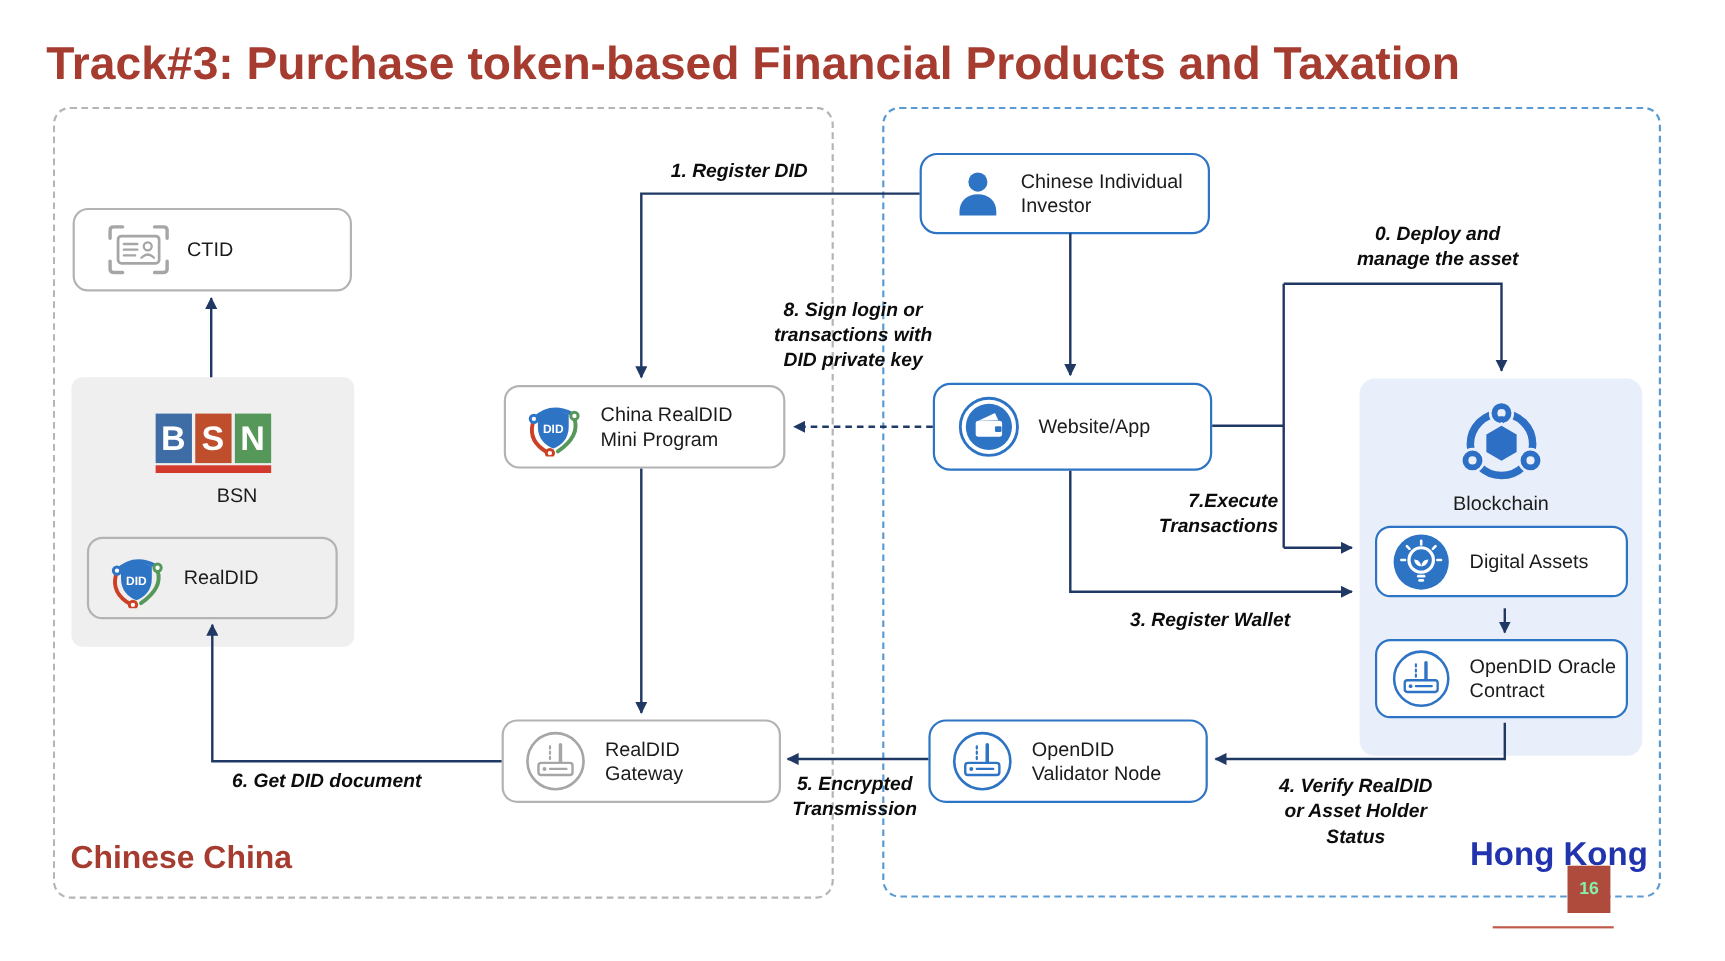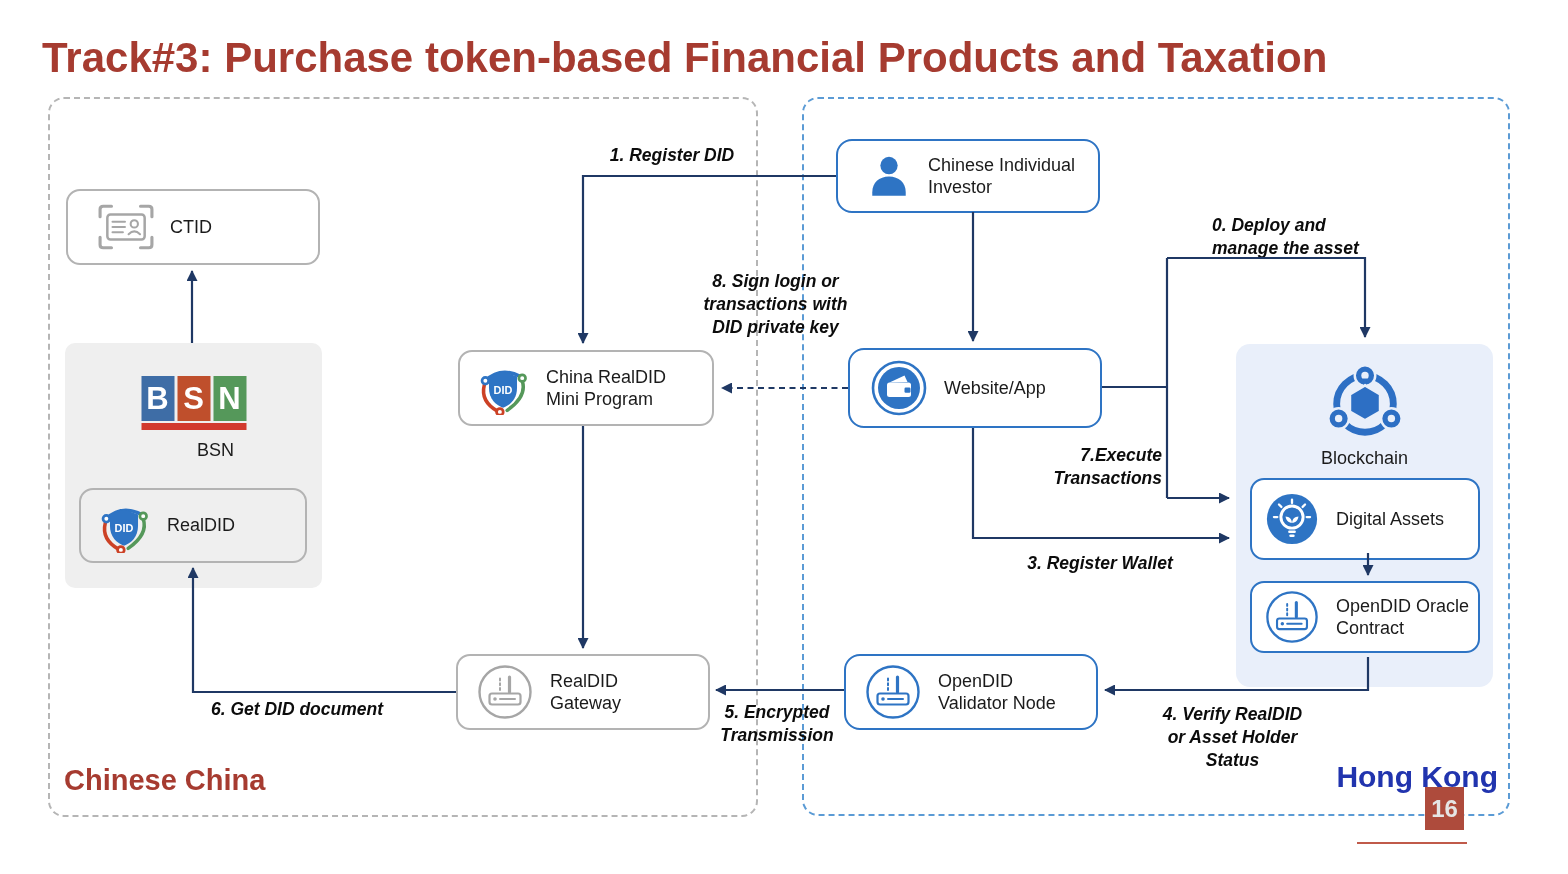--- a/index.html
+++ b/index.html
@@ -21,21 +21,21 @@
   .box .icon{flex:0 0 auto;margin-left:16px;display:flex;}
   .node-label{margin-left:16px;font-size:18px;color:#1b1b1b;line-height:1.25;white-space:pre-line;}
   .center-label{font-size:18px;color:#1b1b1b;text-align:center;}
   .edge-label{position:absolute;font-weight:bold;font-style:italic;font-size:17.5px;color:#0c0c0c;
               line-height:1.3;white-space:pre-line;}
   .bsn-logo{display:flex;gap:3px;}
   .bsn-sq{width:33px;height:45px;display:flex;align-items:center;justify-content:center;
           color:#fff;font-size:31px;font-weight:bold;}
   .bsn-underline{height:7px;margin-top:2px;background:#D23A2E;}
   .page-badge{position:absolute;left:1425px;top:787px;width:39px;height:43px;background:#AE4B3C;
-              display:flex;align-items:center;justify-content:center;color:#e5e5e5;font-size:24px;font-weight:bold;}
+              display:flex;align-items:center;justify-content:center;color:#86efac;font-size:16px;font-weight:bold;}
   .decor-line{position:absolute;left:1357px;top:842px;width:110px;height:2px;background:#C05A4A;}
   #arrows{position:absolute;left:0;top:0;pointer-events:none;}
 </style>
 </head>
 <body>
 
 <div id="canvas">
 
   <div class="title">Track#3: Purchase token-based Financial Products and Taxation</div>
 
@@ -143,21 +143,21 @@
         <circle cx="29" cy="29" r="26" fill="none" stroke="#2E74C4" stroke-width="2.6"></circle>
         <circle cx="29" cy="29" r="21" fill="#2E74C4"></circle>
         <path d="M 19.5 23.5 L 34.5 16.5 L 37.5 23 Z" fill="#fff"></path>
         <rect x="17" y="23.5" width="24" height="14.5" rx="2.5" fill="#fff"></rect>
         <rect x="34.5" y="28.5" width="6" height="5.2" rx="1.2" fill="#2E74C4"></rect>
       </svg>
     </span>
     <span class="node-label">Website/App</span>
   </div>
 
-  <div class="box blue" style="left:1250px;top:478px;width:230px;height:82px;border-radius:14px;">
+  <div class="box blue" style="left:1250px;top:478px;width:230px;height:65px;border-radius:14px;">
     <span class="icon" style="margin-left:12px;">
       <svg width="56" height="56" viewBox="0 0 58 58">
         <circle cx="29" cy="29" r="26" fill="#2E74C4"></circle>
         <circle cx="29" cy="27" r="11.5" fill="none" stroke="#fff" stroke-width="3"></circle>
         <path d="M 29 33 C 25 33 22.8 30 22.3 26.5 C 26.2 26.6 28.6 29 29 33 Z" fill="#fff"></path>
         <path d="M 29 33 C 33 33 35.2 30 35.7 26.5 C 31.8 26.6 29.4 29 29 33 Z" fill="#fff"></path>
         <rect x="25" y="41" width="8" height="2.6" rx="1.3" fill="#fff"></rect>
         <rect x="26.2" y="45" width="5.6" height="2.6" rx="1.3" fill="#fff"></rect>
         <g stroke="#fff" stroke-width="2.4" stroke-linecap="round">
           <line x1="29" y1="12.5" x2="29" y2="9"></line>
@@ -213,21 +213,21 @@
       </svg>
     </span>
     <span class="node-label">RealDID
 Gateway</span>
   </div>
 
   <div class="edge-label" style="left:597px;top:144px;width:150px;text-align:center;">1. Register DID</div>
   <div class="edge-label" style="left:683px;top:270px;width:185px;text-align:center;">8. Sign login or
 transactions with
 DID private key</div>
-  <div class="edge-label" style="left:1212px;top:201px;width:190px;text-align:left;margin-top:13px;">0. Deploy and
+  <div class="edge-label" style="left:1212px;top:201px;width:190px;text-align:center;">0. Deploy and
 manage the asset</div>
   <div class="edge-label" style="left:1022px;top:444px;width:140px;text-align:right;">7.Execute
 Transactions</div>
   <div class="edge-label" style="left:1000px;top:552px;width:200px;text-align:center;">3. Register Wallet</div>
   <div class="edge-label" style="left:1140px;top:703px;width:185px;text-align:center;">4. Verify RealDID
 or Asset Holder
 Status</div>
   <div class="edge-label" style="left:703px;top:701px;width:148px;text-align:center;">5. Encrypted
 Transmission</div>
   <div class="edge-label" style="left:197px;top:698px;width:200px;text-align:center;">6. Get DID document</div>

